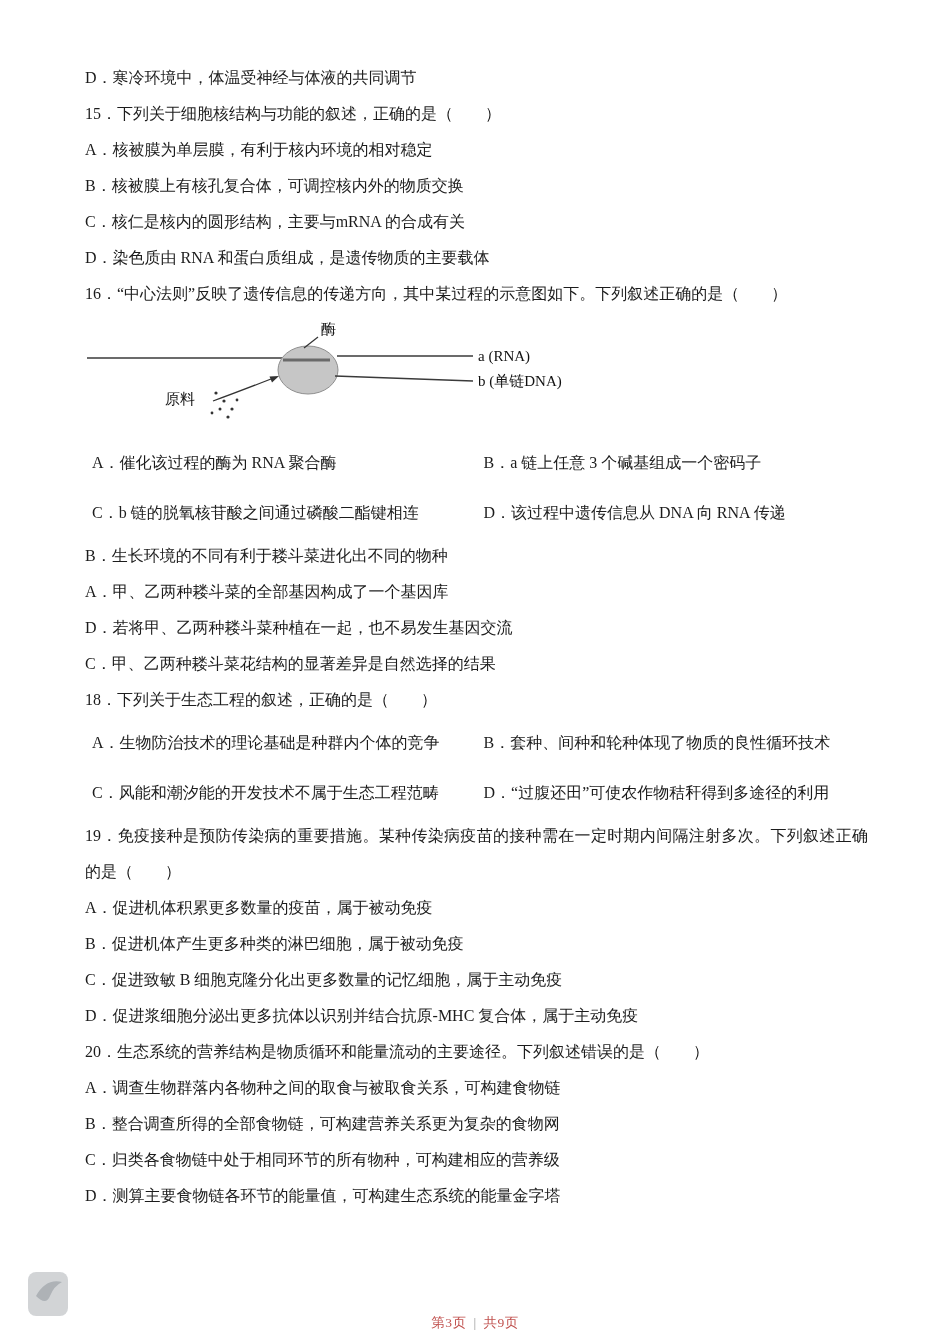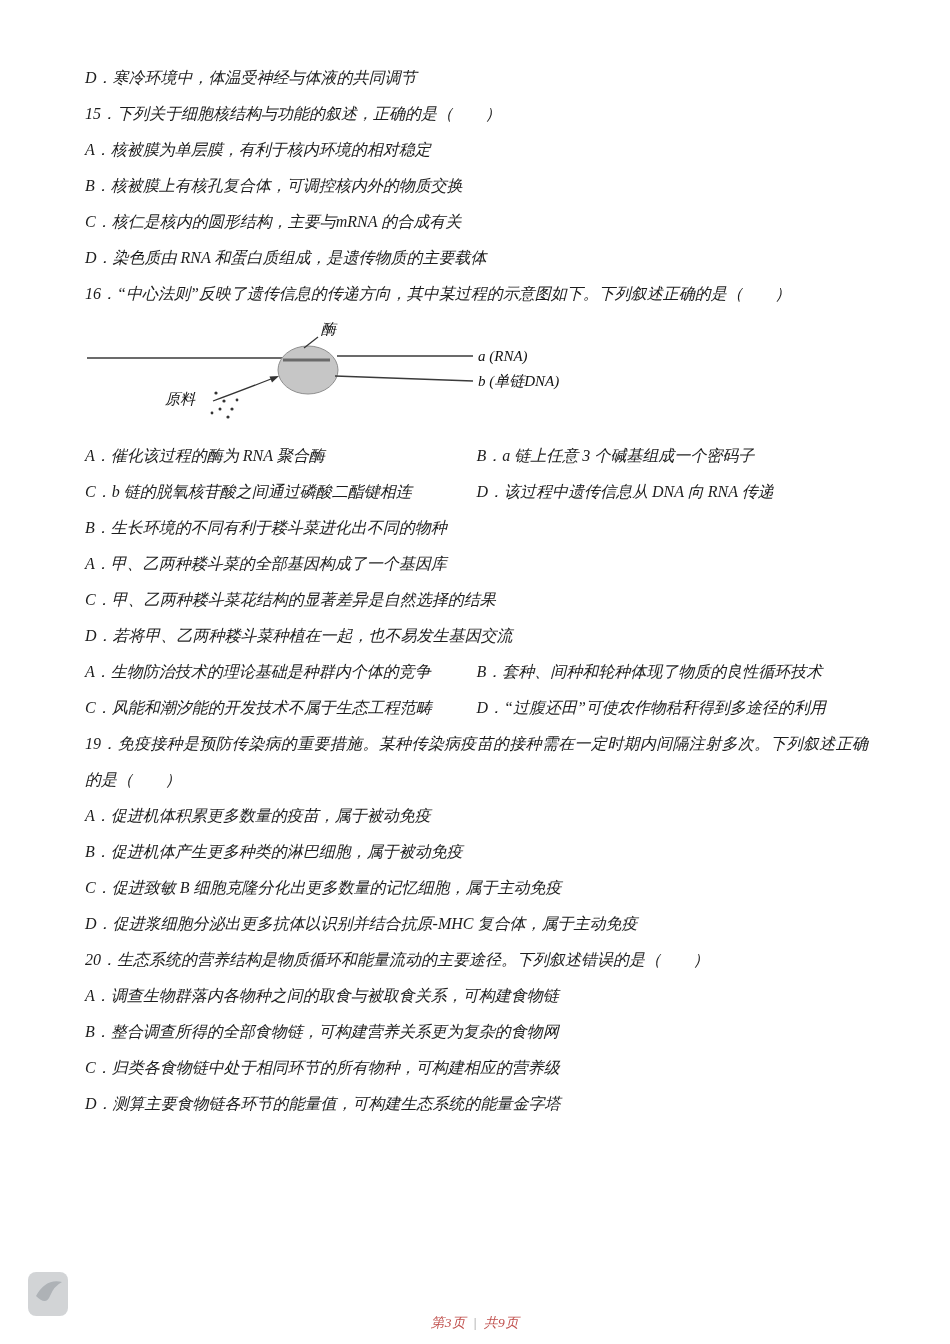--- a/index.html
+++ b/index.html
@@ -9,26 +9,26 @@
     --enzyme-fill:#c6c6c6;
   }
   html,body{margin:0;padding:0;}
   body{
     width:950px;height:1344px;
     background:#ffffff;
     position:relative;overflow:hidden;
     font-family:"Liberation Serif","DejaVu Serif",serif;
     color:var(--text-main);
   }
-  .page{position:absolute;inset:0;background:#ffffff;font-style:italic;}
+  .page{position:absolute;inset:0;background:#ffffff;}
   .content{position:absolute;left:85px;top:60px;width:783px;}
   .line{font-size:16px;line-height:36px;margin:0;overflow-wrap:break-word;}
   .stem{text-align:justify;}
   .two-col{display:flex;}
-  .two-col .col{margin:0;width:50%;font-size:16px;line-height:36px;}
+  .two-col .col{margin:7px;width:50%;font-size:16px;line-height:36px;}
   .diagram{height:122px;margin:2px 0;}
   .diagram svg{display:block;}
   svg text{font-family:"Liberation Serif","DejaVu Serif",serif;font-size:15px;fill:#111;}
   .footer{
     position:absolute;left:0;right:0;bottom:12px;
     text-align:center;font-size:13.5px;color:var(--footer-red);
     letter-spacing:.5px;
   }
   .footer .sep{color:#9a9a9a;margin:0 7px;}
   .corner-logo{position:absolute;left:26px;bottom:26px;width:46px;height:52px;opacity:.8;}
@@ -89,25 +89,26 @@
       </div>
       <div class="line two-col">
         <p class="col option">C．b 链的脱氧核苷酸之间通过磷酸二酯键相连</p>
         <p class="col option">D．该过程中遗传信息从 DNA 向 RNA 传递</p>
       </div>
     </section>
 
     <section class="question">
       <p class="line option">B．生长环境的不同有利于耧斗菜进化出不同的物种</p>
       <p class="line option">A．甲、乙两种耧斗菜的全部基因构成了一个基因库</p>
+      <p class="line option">D．若将甲、乙两种耧斗菜种植在一起，也不易发生基因交流</p>
       <p class="line option">C．甲、乙两种耧斗菜花结构的显著差异是自然选择的结果</p>
-      <p class="line option">D．若将甲、乙两种耧斗菜种植在一起，也不易发生基因交流</p>
     </section>
 
     <section class="question">
+      <p class="line stem">18．下列关于生态工程的叙述，正确的是（　　）</p>
       <div class="line two-col">
         <p class="col option">A．生物防治技术的理论基础是种群内个体的竞争</p>
         <p class="col option">B．套种、间种和轮种体现了物质的良性循环技术</p>
       </div>
       <div class="line two-col">
         <p class="col option">C．风能和潮汐能的开发技术不属于生态工程范畴</p>
         <p class="col option">D．“过腹还田”可使农作物秸秆得到多途径的利用</p>
       </div>
     </section>
 

